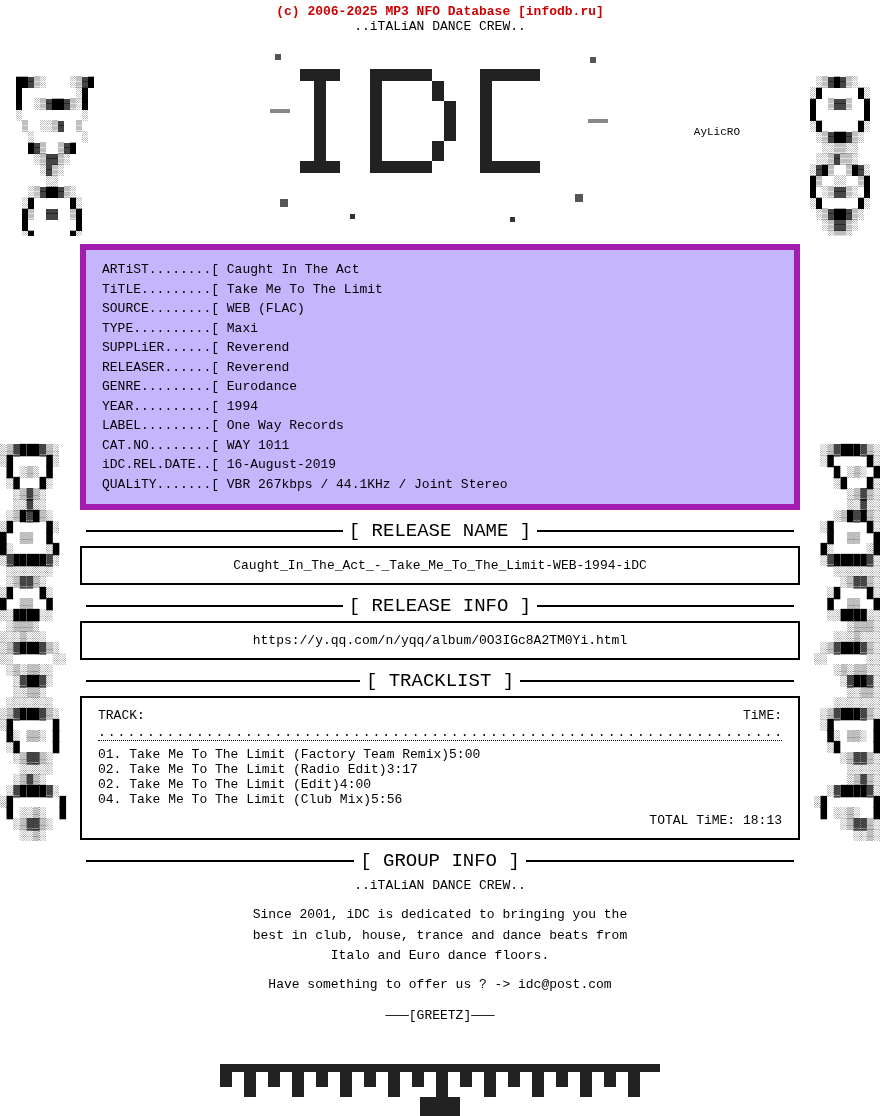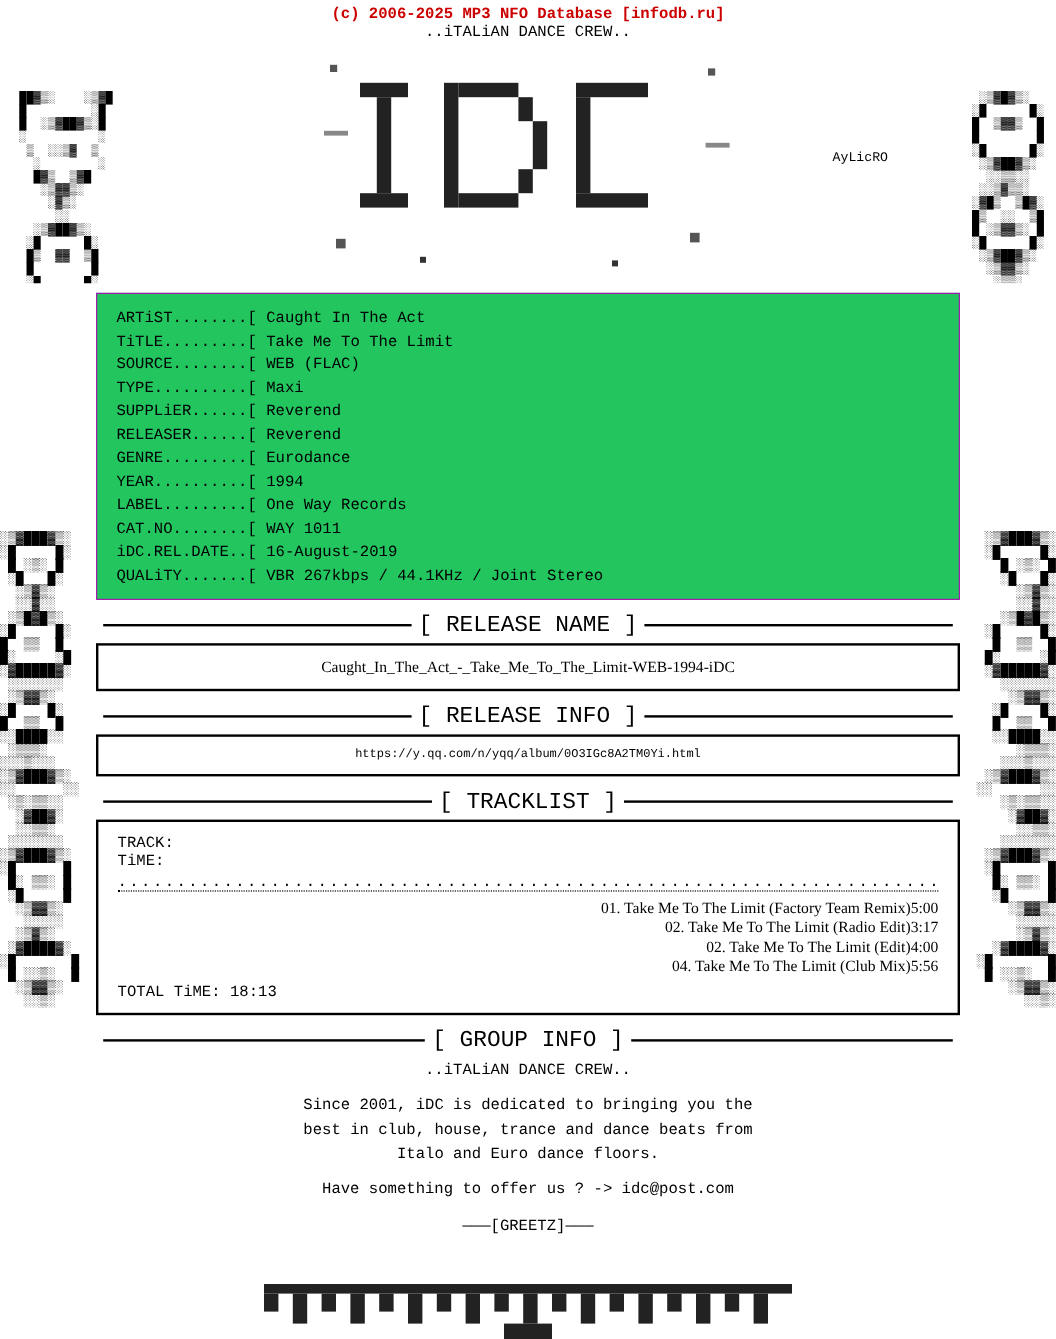--- a/index.html
+++ b/index.html
@@ -77,24 +77,24 @@
       color: #000;
     }
 
     
     .main-content {
       padding: 0 80px;
     }
 
     
     .info-box {
-      border: 1px solid #a21caf;
+      border: 6px solid #a21caf;
       padding: 10px 16px;
       margin: 8px 0;
-      background: #22c55e;
+      background: #c4b5fd;
     }
     .info-box pre {
       font-family: 'Courier New', Courier, monospace;
       font-size: 13px;
       line-height: 1.5;
       white-space: pre;
     }
 
     
     .section-divider {
@@ -116,64 +116,63 @@
       white-space: nowrap;
       font-family: 'Courier New', Courier, monospace;
     }
 
     
     .release-name-box {
       border: 2px solid #000;
       padding: 10px 16px;
       margin: 4px 0;
       text-align: center;
-      font-family: Liberation Serif, serif;
+      font-family: Liberation Mono, monospace;
       font-size: 13px;
     }
 
     
     .release-info-box {
       border: 2px solid #000;
       padding: 10px 16px;
       margin: 4px 0;
       text-align: center;
       font-family: 'Courier New', Courier, monospace;
-      font-size: 10px;
+      font-size: 13px;
     }
 
     
     .tracklist-box {
       border: 2px solid #000;
       padding: 10px 16px;
       margin: 4px 0;
       font-family: 'Courier New', Courier, monospace;
       font-size: 13px;
     }
     .tracklist-header {
       display: flex;
       justify-content: space-between;
       margin-bottom: 2px;
-      flex-direction: column;
     }
     .tracklist-dots {
       border-bottom: 1px dotted #000;
       margin-bottom: 6px;
       font-size: 13px;
       letter-spacing: 2px;
       overflow: hidden;
       white-space: nowrap;
     }
     .track-row {
       display: flex;
-      justify-content: flex-end;
-      font-family: Liberation Serif, serif;
+      justify-content: flex-start;
     }
     .track-title { }
     .track-time { }
     .total-time {
+      text-align: right;
       margin-top: 6px;
     }
 
     
     .group-info-box {
       text-align: center;
       margin: 4px 0;
       font-family: 'Courier New', Courier, monospace;
       font-size: 13px;
       line-height: 1.6;

